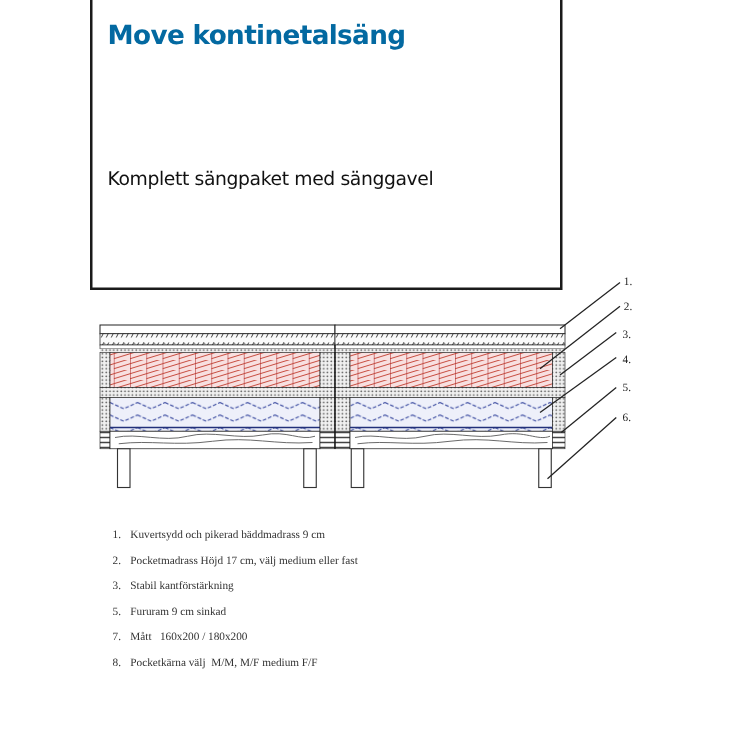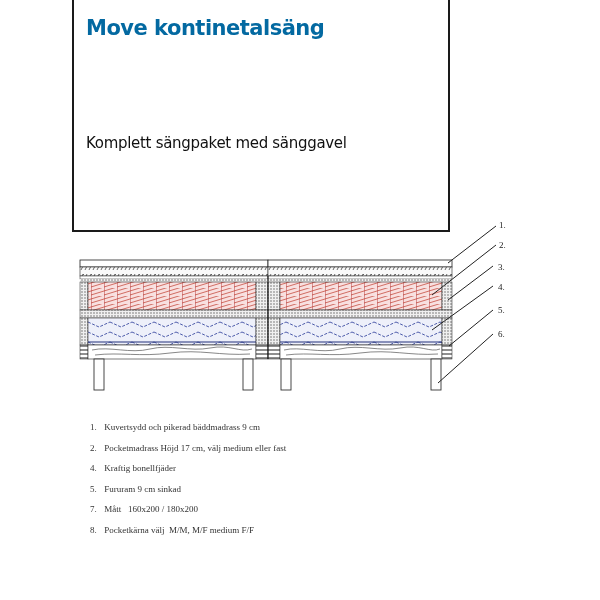--- a/index.html
+++ b/index.html
@@ -108,17 +108,17 @@
     <text class="callout" x="498" y="270">3.</text>
     <text class="callout" x="498" y="290">4.</text>
     <text class="callout" x="498" y="313">5.</text>
     <text class="callout" x="498" y="337">6.</text>
   </g>
 </svg>
 
 <ul class="legend">
   <li><span class="num">1.</span> <span>Kuvertsydd och pikerad bäddmadrass 9 cm</span></li>
   <li><span class="num">2.</span> <span>Pocketmadrass Höjd 17 cm, välj medium eller fast</span></li>
-  <li><span class="num">4.</span> <span>Kraftig bonellfjäder</span></li>
+  <li><span class="num">3.</span> <span>Stabil kantförstärkning</span></li>
   <li><span class="num">5.</span> <span>Fururam 9 cm sinkad</span></li>
   <li><span class="num">7.</span> <span>Mått   160x200 / 180x200</span></li>
   <li><span class="num">8.</span> <span>Pocketkärna välj  M/M, M/F medium F/F</span></li>
 </ul>
 
 </body></html>

